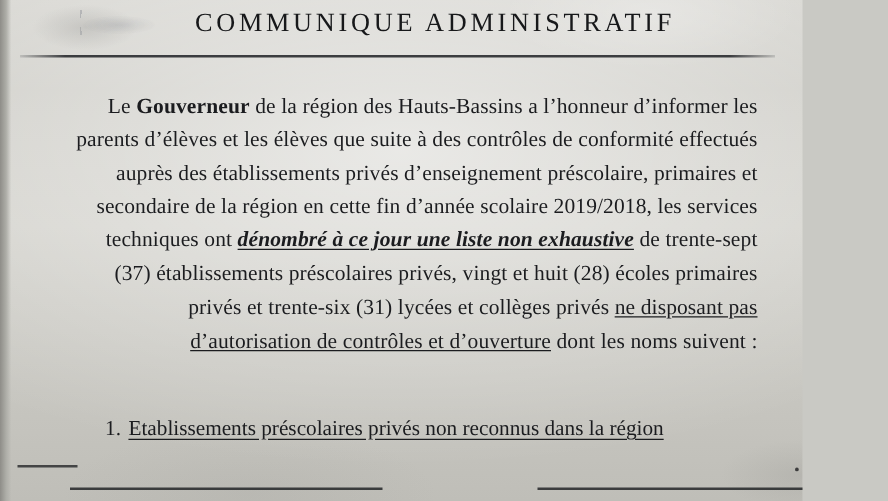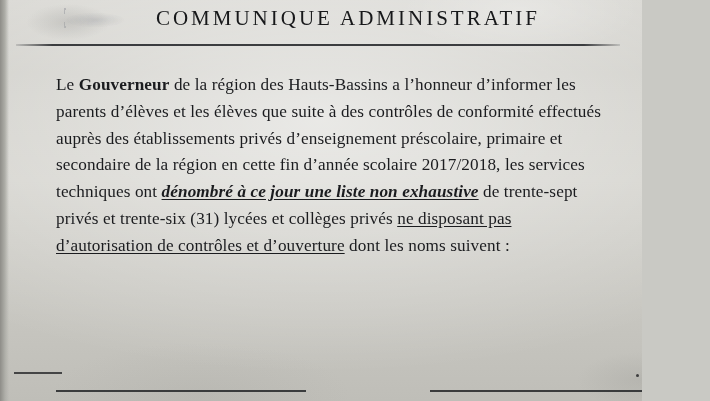--- a/index.html
+++ b/index.html
@@ -103,20 +103,21 @@
     top: 72px;
     left: 56px;
     right: 36px;
   }
   .line {
     font-size: 17.2px;
     color: #1b1c1f;
     line-height: 26.8px;
     white-space: nowrap;
     letter-spacing: 0.1px;
+    text-align: right;
   }
   .b { font-weight: bold; }
   .ui { text-decoration: underline; text-underline-offset: 2px; }
   .bu { font-weight: bold; text-decoration: underline; text-underline-offset: 2px; margin-top: 28px; }
 
   
   .section-1 {
     position: absolute;
     top: 333px;
     left: 84px;
@@ -182,39 +183,43 @@
     <div class="rule-top"></div>
 
     <div class="body-block">
 
       <div class="line">
         <span>Le </span><span class="b">Gouverneur</span><span> de la région des Hauts-Bassins a l’honneur d’informer les</span>
       </div>
 
       <div class="line">parents d’élèves et les élèves que suite à des contrôles de conformité effectués</div>
 
-      <div class="line">auprès des établissements privés d’enseignement préscolaire, primaire et</div>
-
-      <div class="line">secondaire de la région en cette fin d’année scolaire 2017/2018, les services</div>
+      <div class="line">auprès des établissements privés d’enseignement préscolaire, primaires et</div>
+
+      <div class="line">secondaire de la région en cette fin d’année scolaire 2019/2018, les services</div>
 
       <div class="line">
         <span>techniques ont </span><span class="bu" style="font-style:italic">dénombré à ce jour une liste non exhaustive</span><span> de trente-sept</span>
       </div>
 
+      <div class="line">(37) établissements préscolaires privés, vingt et huit (28) écoles primaires</div>
 
       <div class="line">
         <span>privés et trente-six (31) lycées et collèges privés </span><span class="ui">ne disposant pas</span>
       </div>
 
       <div class="line">
         <span class="ui">d’autorisation de contrôles et d’ouverture</span><span> dont les noms suivent :</span>
       </div>
 
     </div>
 
+    <div class="section-1">
+      <span class="num">1.</span><span class="heading">Etablissements préscolaires privés non reconnus dans la région</span>
+    </div>
 
     <div class="rule-bottom-left"></div>
     <div class="rule-bottom-mid"></div>
     <div class="rule-bottom-right"></div>
     <div class="dot-artifact"></div>
 
   </div>
 </div>
 
 </body></html>

